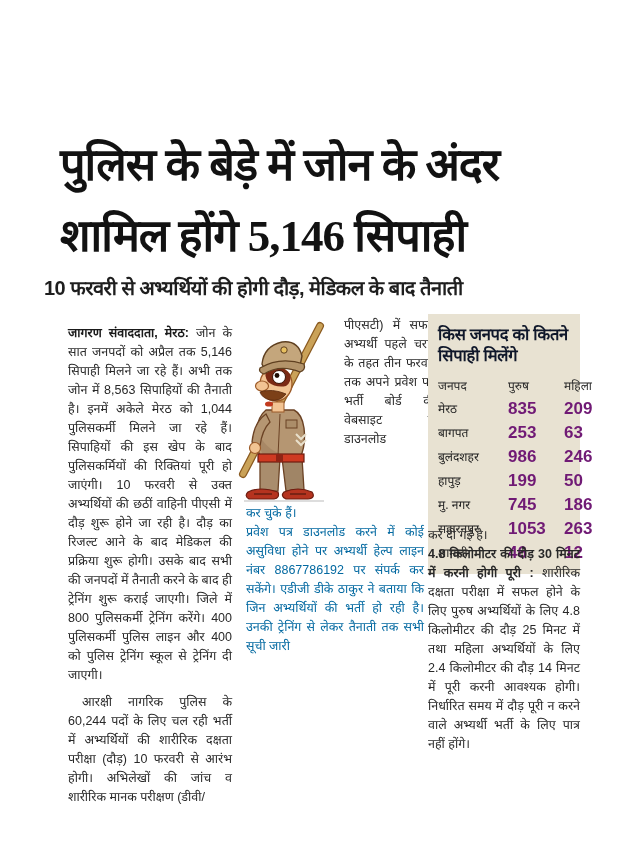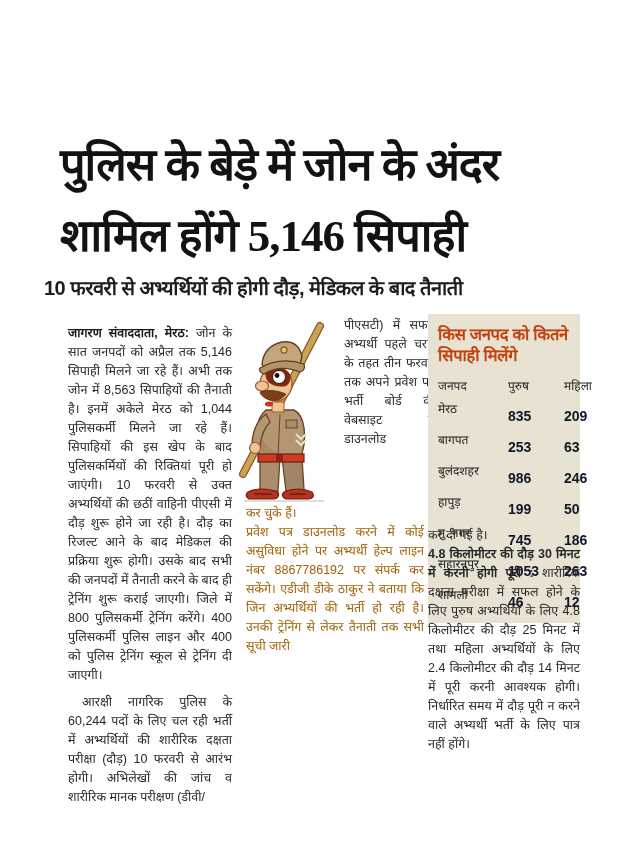--- a/index.html
+++ b/index.html
@@ -23,34 +23,34 @@
     position:absolute; top:316px;
     font-size:12.5px; line-height:19px; text-align:justify; color:#282828;
   }
   .col p { margin:8px; }
   .col p.indent { text-indent:14px; }
   .col b { color:#1a1a1a; }
   .col1 { left:60px;  width:180px; }
   .col2-side { position:absolute; left:333px; top:316px; width:92px;
     font-size:12.5px; line-height:19px; text-align:justify; color:#282828;margin-left:11px; }
   .col2-main { position:absolute; left:246px; top:504px; width:178px;
-    font-size:12.5px; line-height:19px; text-align:justify; color:#a16207; }
+    font-size:12.5px; line-height:19px; text-align:justify; color:#0369a1; }
   .col3-text { position:absolute; left:428px; top:526px; width:152px;
     font-size:12.5px; line-height:19px; text-align:justify; color:#282828; }
   .cartoon { position:absolute; left:236px; top:318px; width:96px; height:186px; }
 
   .stat-box {
     position:absolute; left:428px; top:314px; width:152px;
     background:#e8e2d2; padding:10px 9px 9px 10px;
   }
-  .stat-title { font-size:16.5px; font-weight:700; color:#c2410c; line-height:21px; letter-spacing:-0.3px; }
+  .stat-title { font-size:16.5px; font-weight:700; color:#0f172a; line-height:21px; letter-spacing:-0.3px; }
   .stat-grid { display:grid; grid-template-columns:60px 46px 1fr; column-gap:10px; margin-top:9px; }
   .stat-grid .hcell { font-size:12px; color:#2b2b2b; line-height:22px; }
   .stat-grid .dcell { font-size:12px; color:#222222; line-height:24px; }
-  .stat-grid .ncell { font-size:14px; font-weight:600; color:#0f172a; line-height:24px;margin-top:7px; }
+  .stat-grid .ncell { font-size:17px; font-weight:600; color:#701a75; line-height:24px; }
 </style>
 </head>
 <body>
 
 <div class="page">
 
   <div class="headline">
     <div>पुलिस के बेड़े में जोन के अंदर</div>
     <div>शामिल होंगे 5,146 सिपाही</div>
   </div>

